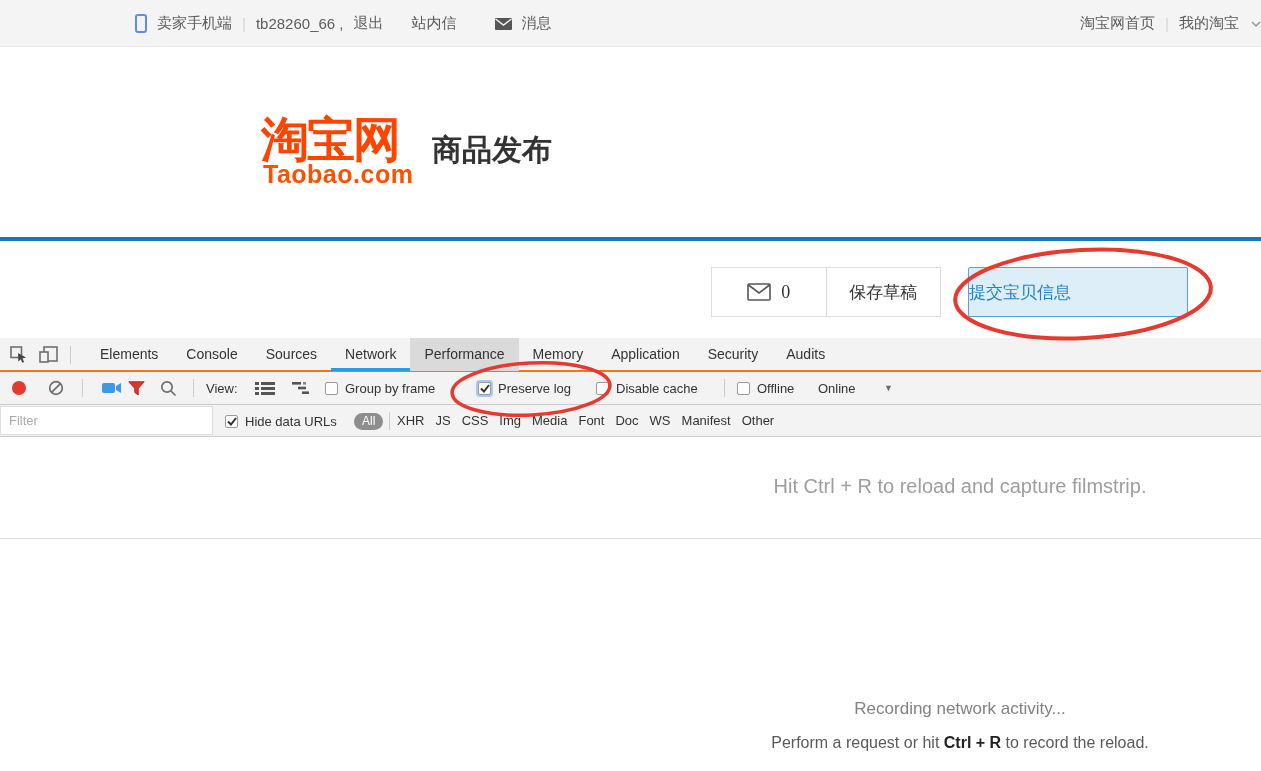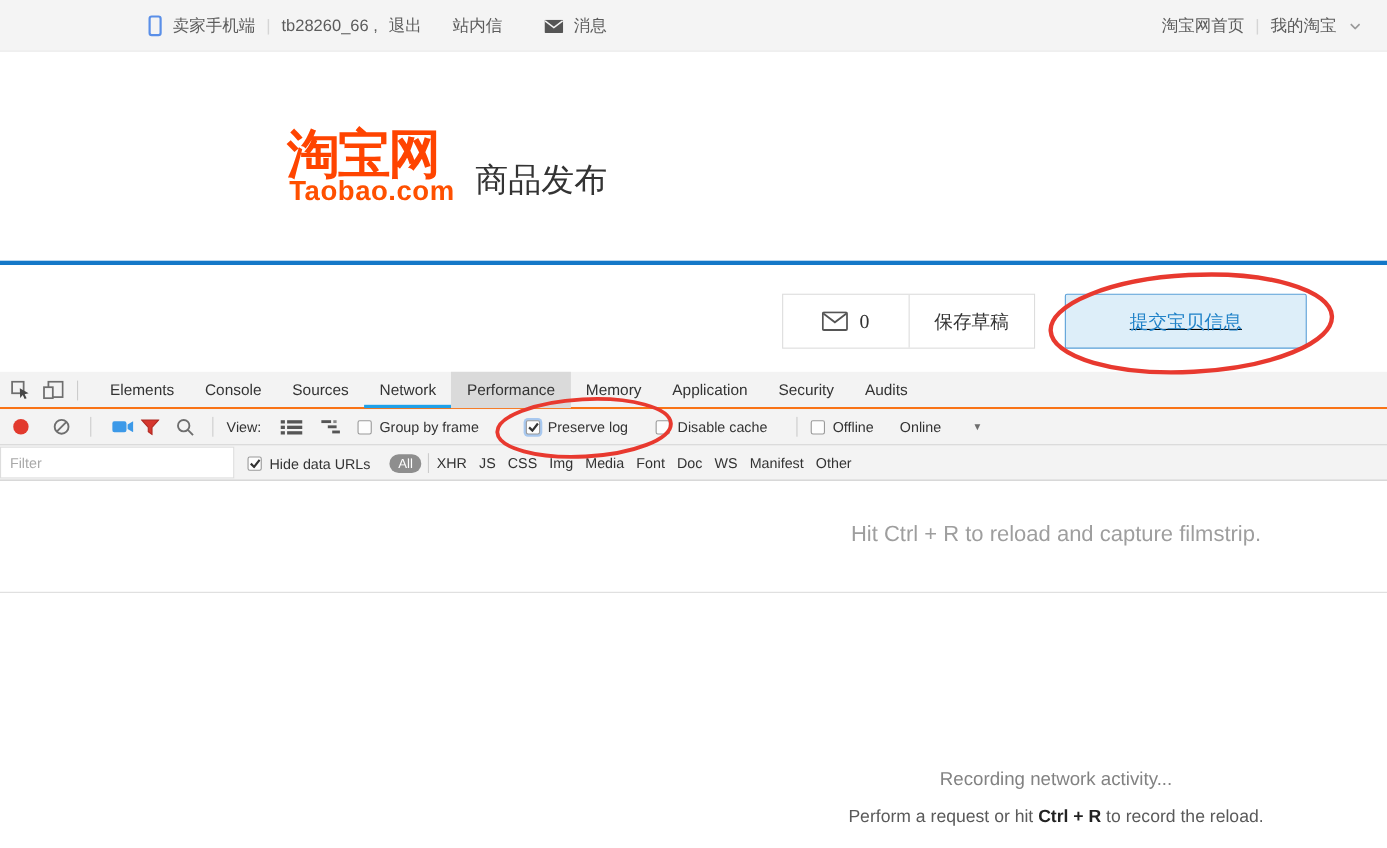--- a/index.html
+++ b/index.html
@@ -4,53 +4,53 @@
 <style>
   * { margin:0; padding:0; box-sizing:border-box; }
   html,body { background:#fff; }
   body { font-family:"Liberation Sans","DejaVu Sans",sans-serif; }
   .stage { position:relative; width:1261px; height:771px; overflow:hidden; background:#fff;padding-left:32px; }
 
   
   .topbar { position:absolute; left:0; top:0; width:1261px; height:47px; background:#f4f4f4;
             border-bottom:1px solid #ebebeb; font-size:15px; color:#5c5c5c; }
   .topbar-left { position:absolute; left:135px; top:0; height:47px; display:flex; align-items:center; gap:10px; }
-  .topbar-right { position:absolute; right:24px; top:0; height:47px; display:flex; align-items:center; gap:10px;margin-left:12px; }
+  .topbar-right { position:absolute; right:0; top:0; height:47px; display:flex; align-items:center; gap:10px;margin-left:12px; }
   .tb-sep { color:#d5d5d5; }
   .phone-icon { display:inline-block; width:12px; height:19px; border:2px solid #5a8fe8; border-radius:3px; }
   .mail-glyph { display:inline-block; }
   .tb-link { cursor:pointer; }
   .chev { display:inline-block; margin-left:2px; }
 
   
   .logo-section { position:absolute; left:0; top:48px; width:1261px; height:117px; background:#fff; }
   .logo-cn { position:absolute; left:261px; top:60px; font-size:48px; font-weight:900; color:#ff4400; letter-spacing:-2px; }
   .logo-en { position:absolute; left:263px; top:112px; font-size:25px; font-weight:bold; color:#ff5000; letter-spacing:0.5px; }
-  .page-title { position:absolute; left:432px; top:96px; font-size:30px; font-weight:400; color:#333; }
+  .page-title { position:absolute; left:432px; top:82px; font-size:30px; font-weight:700; color:#333; }
 
   
   .notice-section { position:absolute; left:0; top:165px; width:1261px; height:72px; background:#f7f8fa; overflow:hidden; }
   .notice-box { position:absolute; left:247px; top:27px; right:-60px; height:90px; background:#fff;
                 border:2px solid #2e86d8; border-radius:6px; }
   .notice-text { position:absolute; left:52px; top:17px; font-size:16px; color:#333;
                  font-family:"Liberation Serif","DejaVu Serif",serif; white-space:nowrap; }
   .blue-line { position:absolute; left:0; top:237px; width:1261px; height:4px; background:#1478c8; }
 
   
   .actions-section { position:absolute; left:0; top:241px; width:1261px; height:97px; background:#fff; }
   .draft-group { position:absolute; left:711px; top:26px; width:230px; height:50px; background:#fff;
                  border:1px solid #ddd; display:flex; }
   .draft-cell { flex:1; display:flex; align-items:center; justify-content:center; gap:10px; cursor:pointer; }
   .draft-cell + .draft-cell { border-left:1px solid #ddd; }
   .draft-count { font-size:18px; color:#333; font-family:"Liberation Serif","DejaVu Serif",serif; }
   .save-draft-label, .submit-label { font-size:17px; font-family:"Liberation Serif","DejaVu Serif",serif; }
   .save-draft-label { color:#333; }
   .submit-btn { position:absolute; left:968px; top:26px; width:220px; height:50px; background:#ddeef9;
-                border:1px solid #5aa0d8; border-radius:2px; display:flex; align-items:center; justify-content:center;
-                cursor:pointer;text-decoration:underline; }
+                border:1px solid #5aa0d8; border-radius:2px; display:flex; align-items:center; justify-content:flex-start;
+                cursor:pointer; }
   .submit-label { color:#2082c8; }
 
   
   .devtools { position:absolute; left:0; top:338px; width:1261px; height:433px; background:#fff; }
 
   .dt-tabbar { position:absolute; left:0; top:0; width:1261px; height:34px; background:#f3f3f3;
                border-bottom:2px solid #f97316; }
   .dt-tab-icons { position:absolute; left:10px; top:0; height:33px; display:flex; align-items:center; gap:12px; }
   .dt-vsep { width:1px; height:18px; background:#ccc; }
   .dt-tabs { position:absolute; left:86px; top:0; height:33px; display:flex; }

